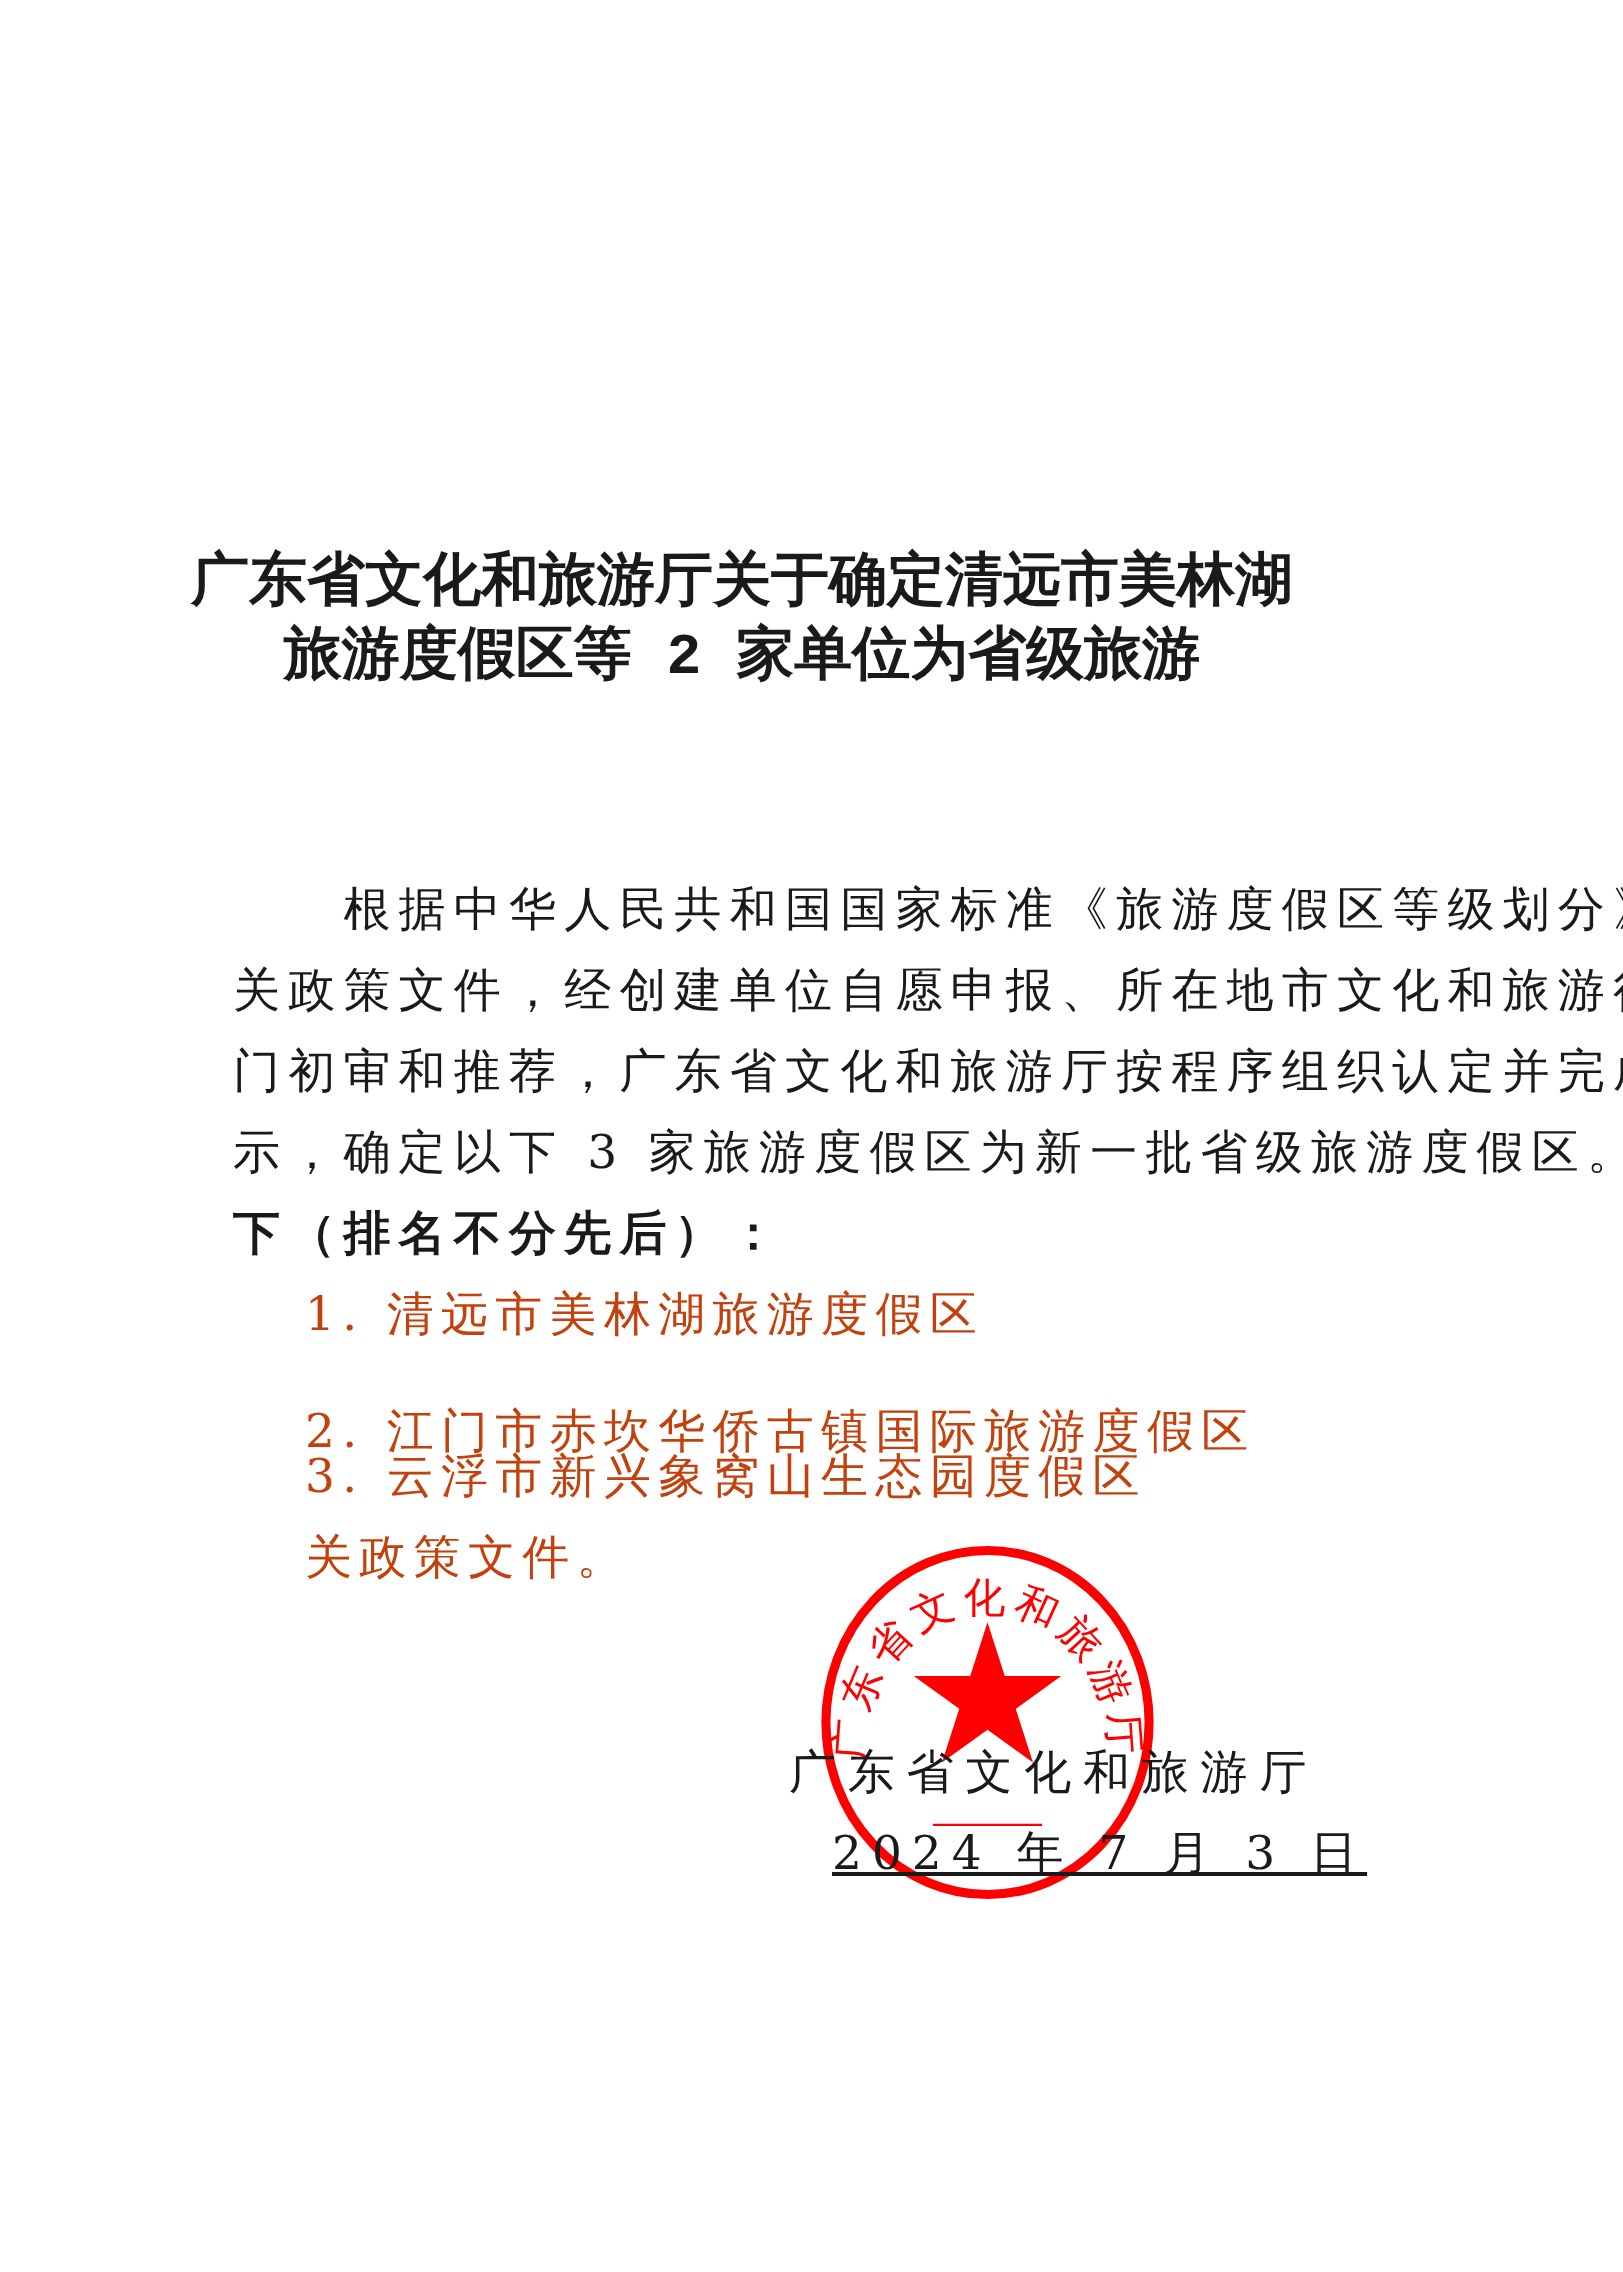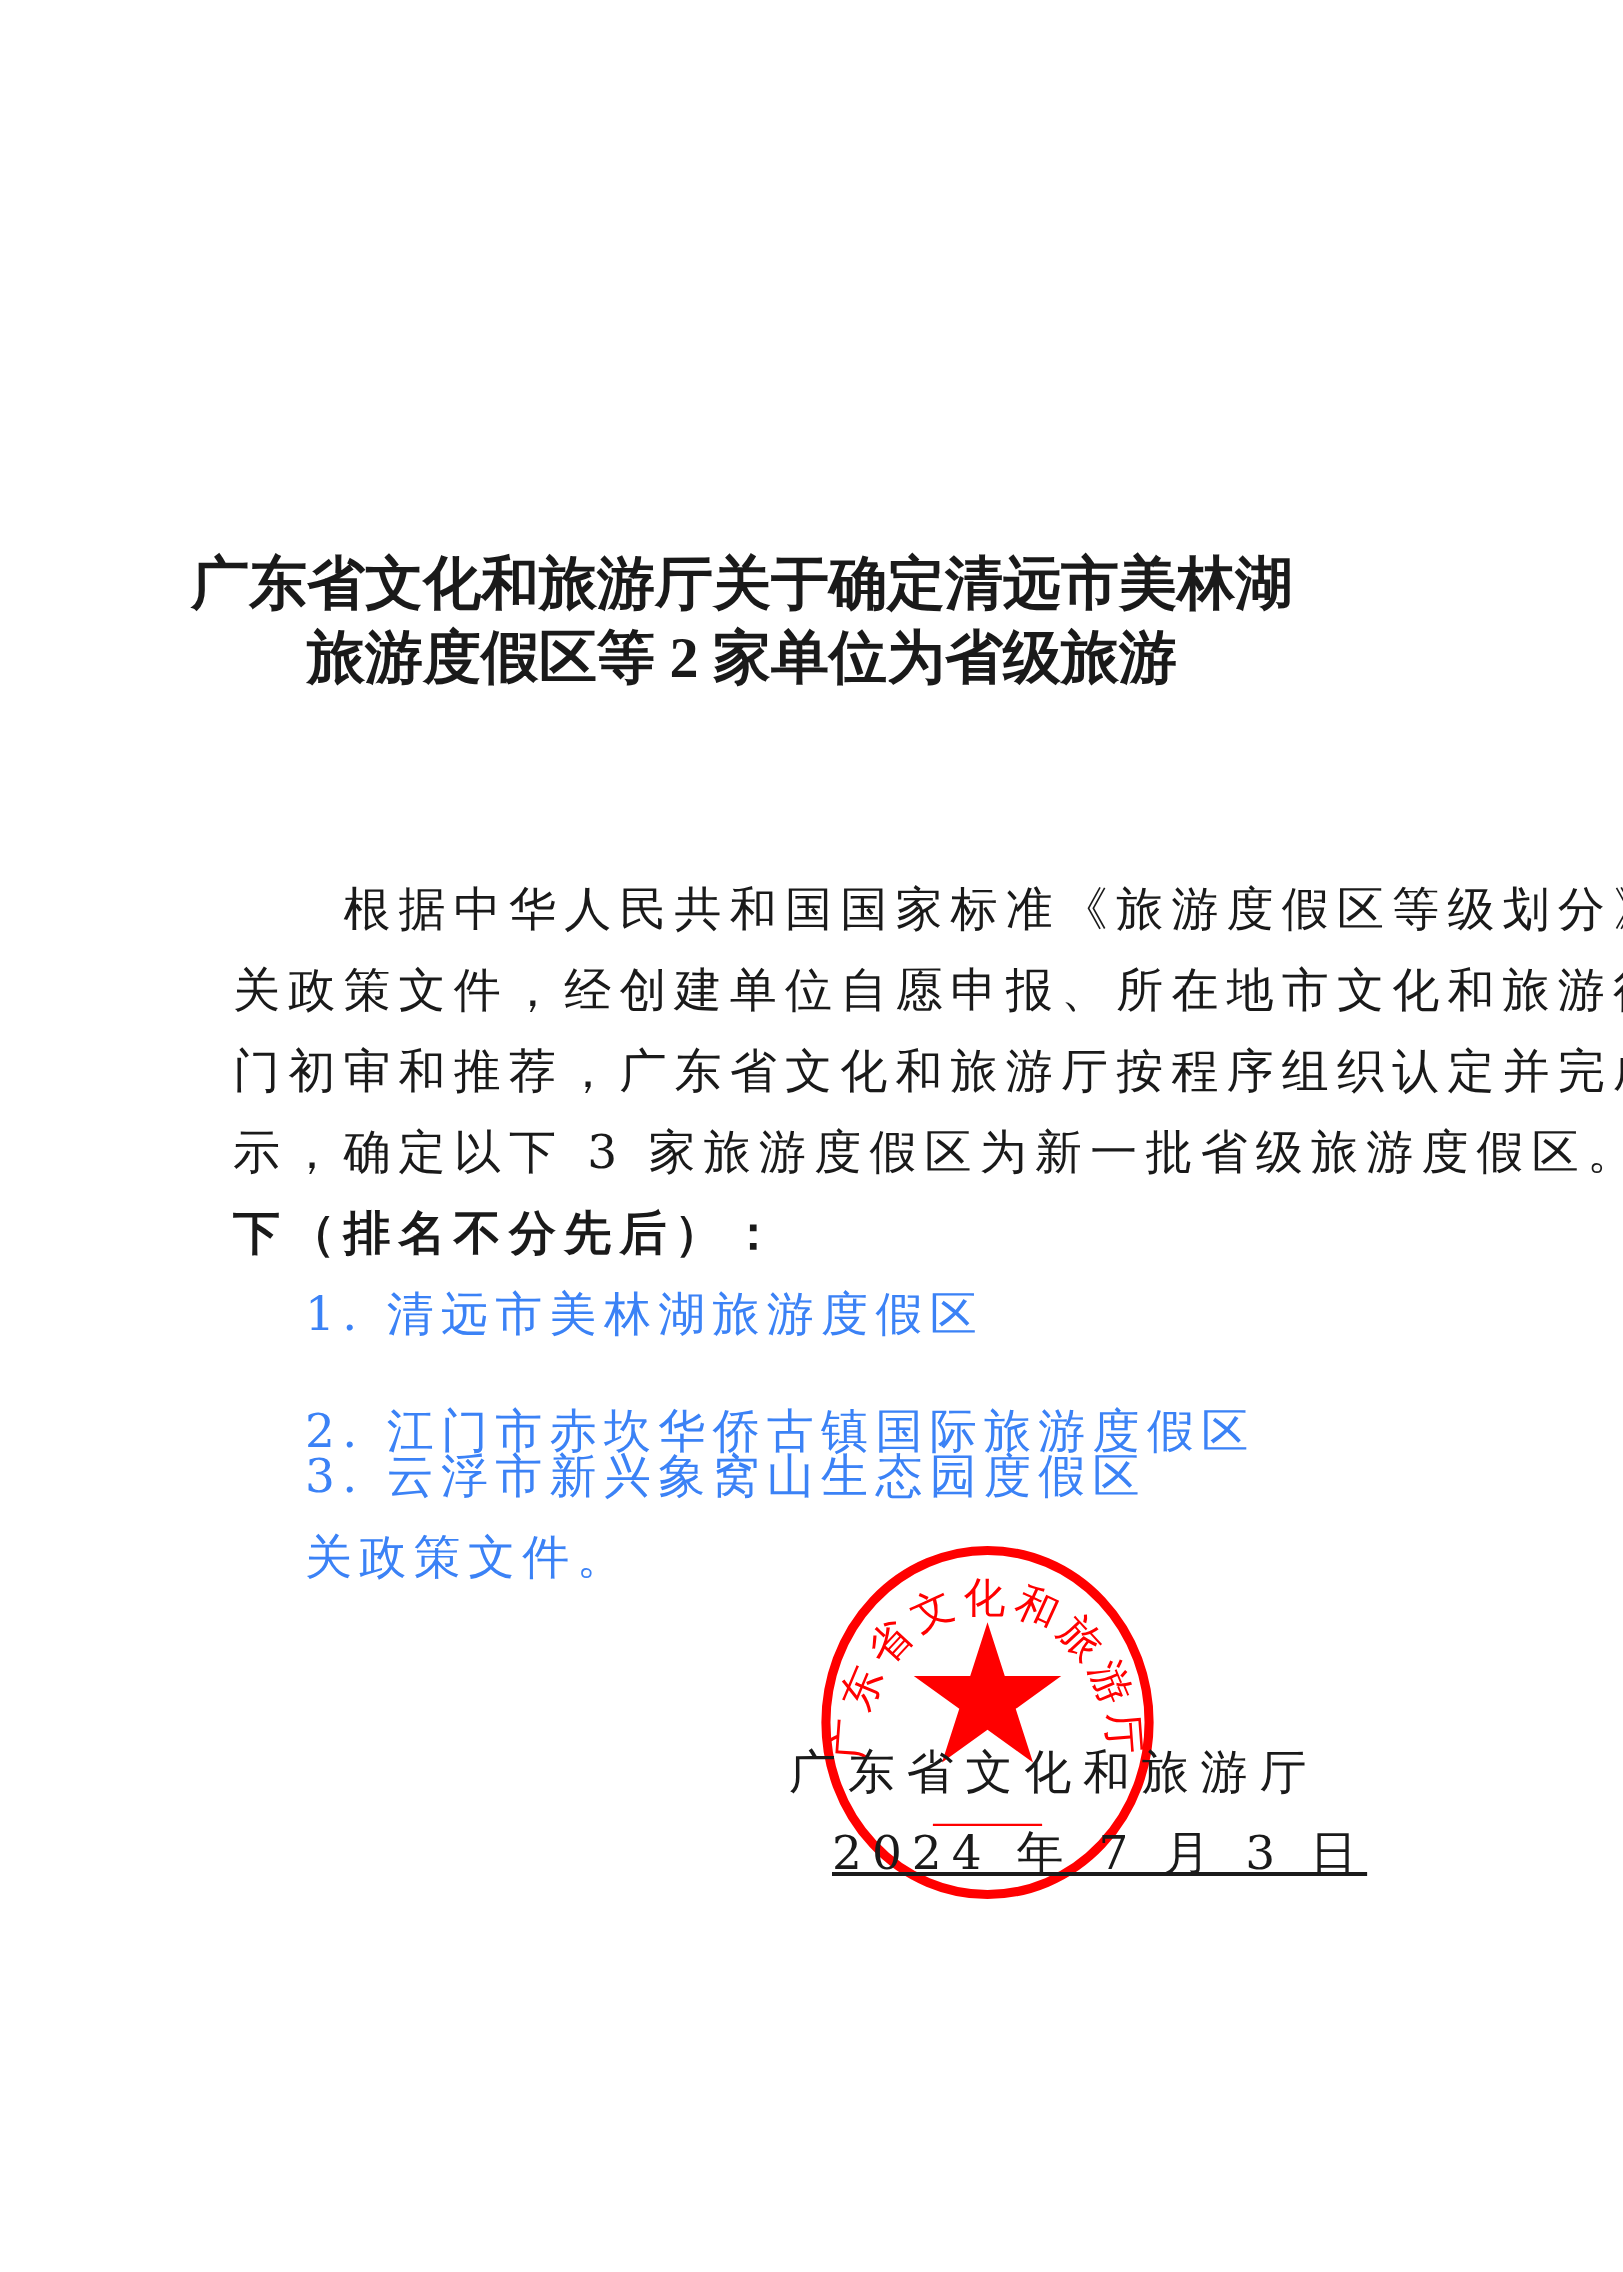--- a/index.html
+++ b/index.html
@@ -1,40 +1,40 @@
 <!DOCTYPE html>
 <html style="font-size:7.3px"><head>
 <meta charset="utf-8">
 <style>
   html, body { margin: 0; padding: 0; background: #ffffff; }
   body { width: 1624px; height: 2296px; position: relative; overflow: hidden; }
   .page { position: absolute; left: 0; top: 0; width: 1624px; height: 2296px; background: #ffffff; }
 
   .title {
     position: absolute; left: 0; width: 1484px; text-align: center;
-    font-family: Liberation Serif, serif;
+    font-family: Liberation Mono, monospace;
     font-weight: bold; font-size: 58px; line-height: 1; color: #1a1a1a;
     white-space: nowrap;
   }
   .title.l1 { top: 555px; }
   .title.l2 { top: 629px; }
   .title.l3 { top: 703px; }
 
   .body-text {
     position: absolute; left: 233px; width: 1195px;
     font-family: "DejaVu Serif", "Liberation Serif", serif;
     font-size: 47px; line-height: 1; color: #1a1a1a;
     white-space: nowrap; letter-spacing: 25.5px;
   }
   .para-line { position: absolute; left: 0; white-space: nowrap; }
 
   .list-item, .closing {
     position: absolute; left: 305px;
     font-family: "DejaVu Serif", "Liberation Serif", serif;
-    font-size: 47px; line-height: 1; color: #3b82f6; white-space: nowrap;
+    font-size: 47px; line-height: 1; color: #c2410c; white-space: nowrap;
     letter-spacing: 7.3px;
   }
 
   .seal {
     position: absolute; left: 810px; top: 1545px; width: 355px; height: 355px;
   }
   .sign {
     position: absolute; font-family: "DejaVu Serif", "Liberation Serif", serif;
     font-size: 47px; line-height: 1; color: #1a1a1a; white-space: nowrap;
   }

